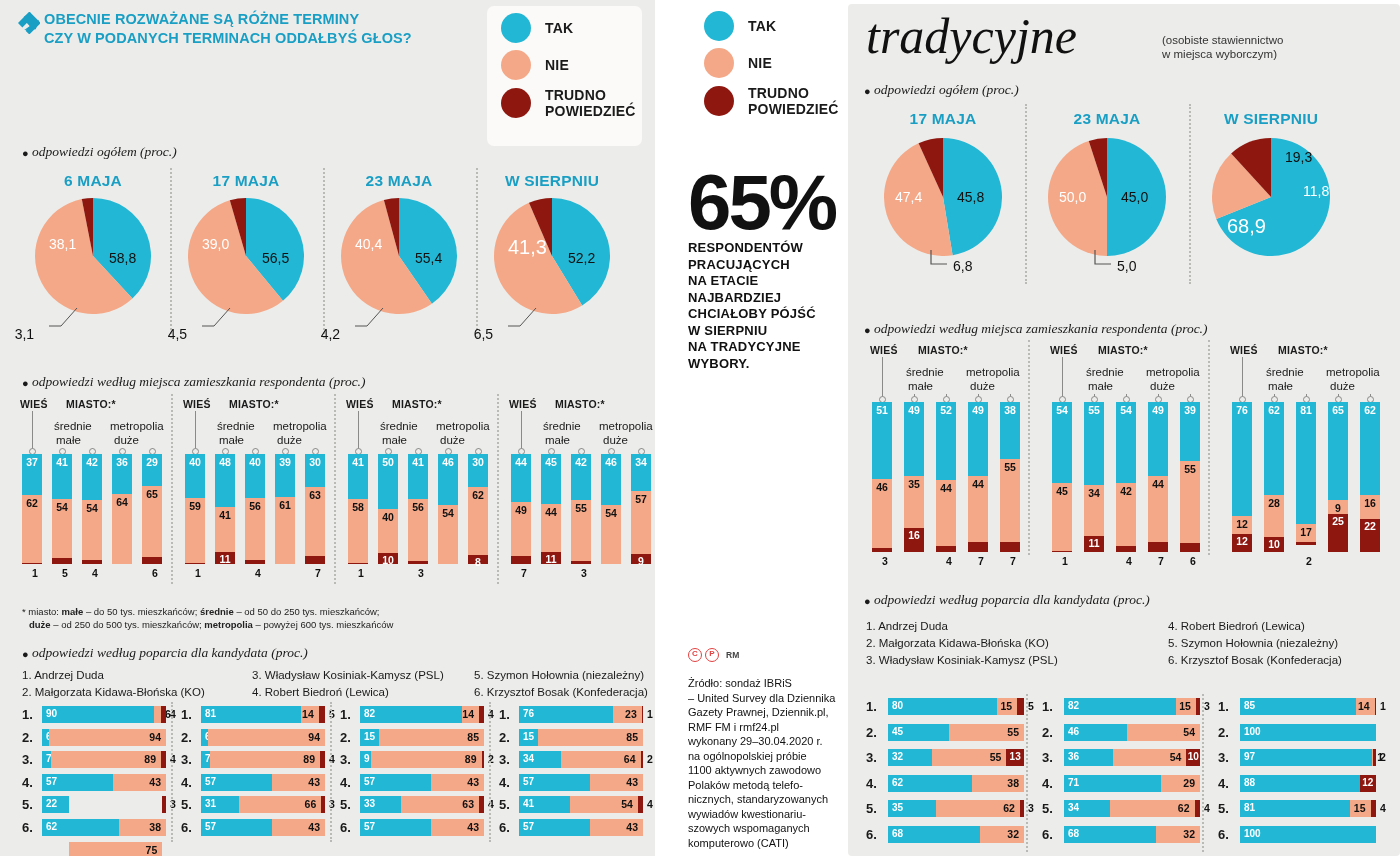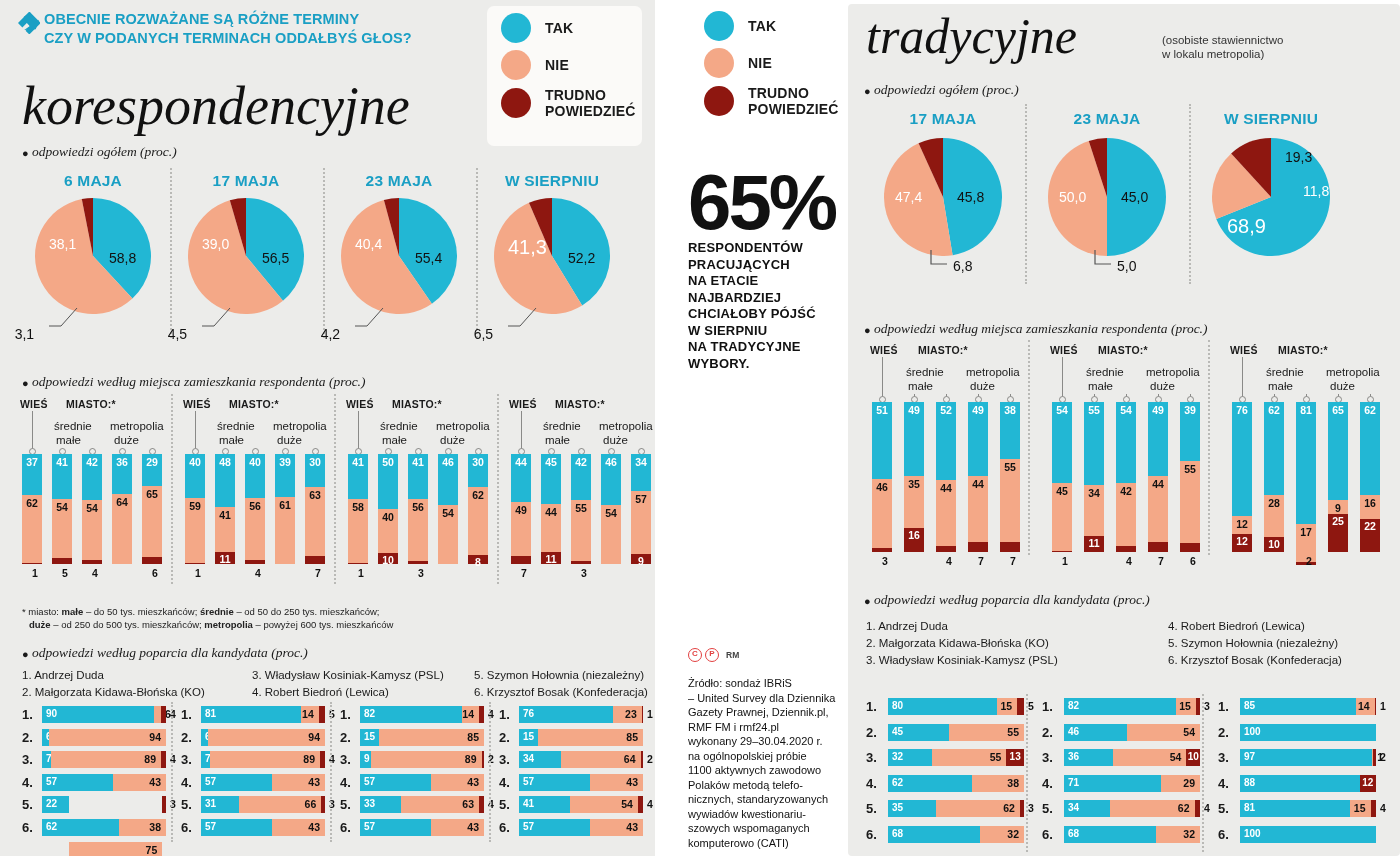--- a/index.html
+++ b/index.html
@@ -85,21 +85,20 @@
   <svg class="arrow-icon" viewBox="0 0 22 22">
     <path d="M2 2 L2 9 L9 9 L9 14 L2 14 L2 20 L20 20 L20 2 Z" fill="#1a9fc4" transform="rotate(-45 11 11) scale(0.9) translate(1.5,1.5)"></path>
     <path d="M3 4 L3 12 L14 12 L14 19 L20 9 L14 1 L14 7 L8 7 L8 4 Z" fill="#1a9fc4" transform="rotate(55 11 11)"></path>
   </svg>
 
   <div class="lead">
     <div class="lead-line">OBECNIE ROZWAŻANE SĄ RÓŻNE TERMINY</div>
     <div class="lead-line">CZY W PODANYCH TERMINACH ODDAŁBYŚ GŁOS?</div>
   </div>
 
-  <div class="script-title" id="left-script">korespondencyjne</div>
 
   <div class="legend-box">
     <div class="lg-row">
       <div class="lg-dot cyan"></div>
       <div class="lg-label">TAK</div>
     </div>
     <div class="lg-row">
       <div class="lg-dot peach"></div>
       <div class="lg-label">NIE</div>
     </div>
@@ -710,21 +709,21 @@
       <div>szowych wspomaganych</div>
       <div>komputerowo (CATI)</div>
     </div>
 
   <div class="panel" id="panel-right"></div>
 
   <div style="position:absolute;left:866px;top:8px;">
     <div class="script-title" style="position:relative;left:0;top:0;font-size:50px;">tradycyjne</div>
     <div class="sub-paren">
       <div>(osobiste stawiennictwo</div>
-      <div>w lokalu metropolia)</div>
+      <div>w miejsca wyborczym)</div>
     </div>
   </div>
 
   <div class="section-note" style="position:absolute;left:864px;top:82px;">
     <span class="bullet">●</span>
     <span>odpowiedzi ogółem (proc.)</span>
   </div>
 
   <div id="right-pies">
       <div class="pie-title" style="position: absolute; left: 873px; top: 110px; width: 140px;">17 MAJA</div>
@@ -937,21 +936,21 @@
         <div class="seg" style="height: 15px; background: rgb(142, 23, 16);">
           <div class="seg-dk-num">10</div>
         </div>
       </div>
       <div class="vstem" style="left: 1306px; top: 394px; height: 5px;"></div>
       <div class="vknob" style="left: 1303px; top: 396px;"></div>
       <div class="vbar" style="left: 1296px; top: 402px; width: 20px; height: 150px;">
         <div class="seg" style="height: 121.5px; background: rgb(34, 183, 212);">
           <div class="seg-top-num">81</div>
         </div>
-        <div class="seg" style="height: 38px; background: rgb(244, 168, 135);">
+        <div class="seg" style="height: 18px; background: rgb(244, 168, 135);">
           <div class="seg-mid-num">17</div>
         </div>
         <div class="seg" style="height: 3px; background: rgb(142, 23, 16);"></div>
       </div>
       <div class="vfoot" style="left: 1296px; top: 555px;">2</div>
       <div class="vstem" style="left: 1338px; top: 394px; height: 5px;"></div>
       <div class="vknob" style="left: 1335px; top: 396px;"></div>
       <div class="vbar" style="left: 1328px; top: 402px; width: 20px; height: 150px;">
         <div class="seg" style="height: 98.4848px; background: rgb(34, 183, 212);">
           <div class="seg-top-num">65</div>

